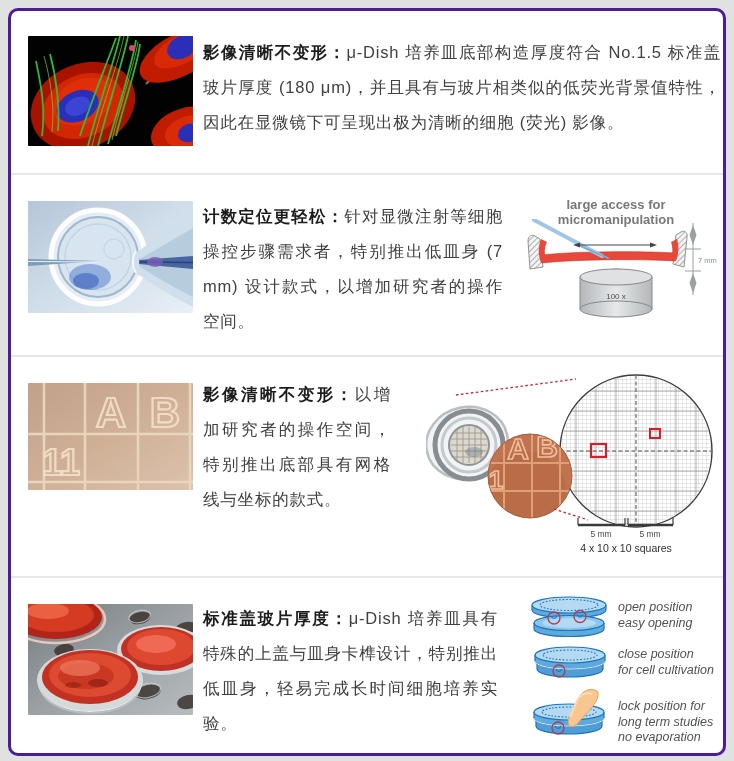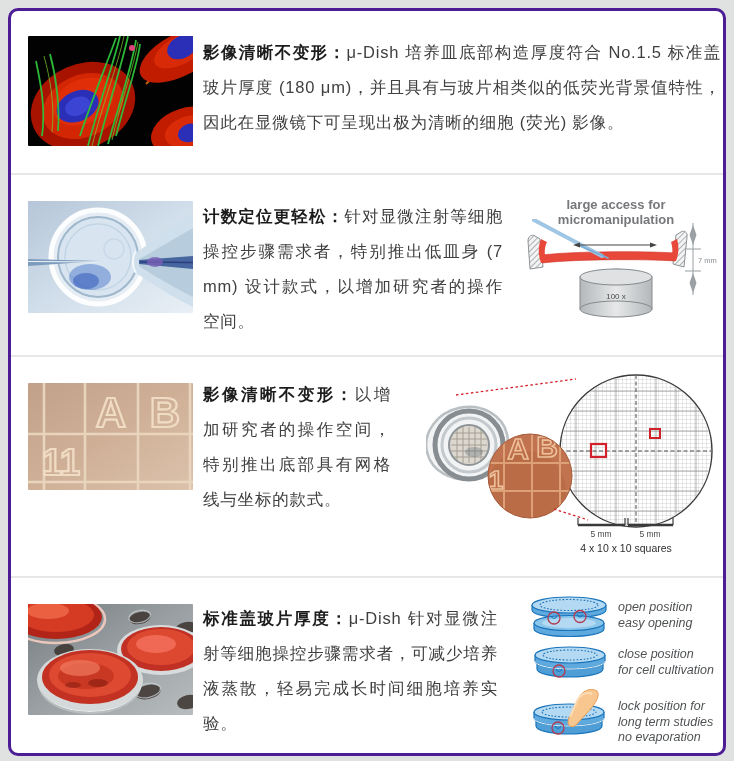--- a/index.html
+++ b/index.html
@@ -320,21 +320,21 @@
           <ellipse cx="62" cy="81" rx="50" ry="28" fill="none" stroke="#b9bec0" stroke-width="2"></ellipse>
           <ellipse cx="62" cy="76" rx="53" ry="31" fill="#d5d9da"></ellipse>
           <ellipse cx="62" cy="73" rx="48" ry="27" fill="#c23122"></ellipse>
           <ellipse cx="62" cy="71" rx="41" ry="22" fill="#de4931"></ellipse>
           <ellipse cx="58" cy="72" rx="28" ry="13" fill="#c93823"></ellipse>
           <ellipse cx="52" cy="64" rx="20" ry="8" fill="#f07a5f" opacity="0.7"></ellipse>
           <ellipse cx="70" cy="79" rx="10" ry="4" fill="#8e1f12" opacity="0.7"></ellipse>
           <ellipse cx="45" cy="81" rx="8" ry="3" fill="#8e1f12" opacity="0.6"></ellipse>
         </svg>
       </figure>
-      <p class="para" style="left:192px;top:590px;width:295px"><b>标准盖玻片厚度：</b><span>μ-Dish 针对显微注射等细胞操控步骤需求者，可减少培养液蒸散，轻易完成长时间细胞培养实验。</span></p>
+      <p class="para" style="left:192px;top:590px;width:295px"><b>标准盖玻片厚度：</b><span>μ-Dish 培养皿具有特殊的上盖与皿身卡榫设计，特别推出低皿身，轻易完成长时间细胞培养实验。</span></p>
 
       <svg class="diag" style="left:518px;top:584px" width="80" height="44" viewBox="0 0 80 44">
         <g stroke="#1a74bb" stroke-width="1.2">
           <path d="M3,10 L3,15 C3,19.5 19.5,23 40,23 C60.5,23 77,19.5 77,15 L77,10" fill="#5ea9dd"></path>
           <ellipse cx="40" cy="10" rx="37" ry="8" fill="#b3daf2"></ellipse>
           <ellipse cx="40" cy="10" rx="29" ry="5.5" fill="none" stroke-dasharray="0.8,2.6" stroke-width="1.1" stroke="#1f6fb5" stroke-linecap="round"></ellipse>
           <path d="M5,28 L5,34 C5,38.2 20.7,41.5 40,41.5 C59.3,41.5 75,38.2 75,34 L75,28" fill="#5ea9dd"></path>
           <ellipse cx="40" cy="28" rx="35" ry="7.5" fill="#8cc6ea"></ellipse>
           <ellipse cx="40" cy="28" rx="27" ry="5" fill="#b3daf2" stroke="none"></ellipse>
         </g>

